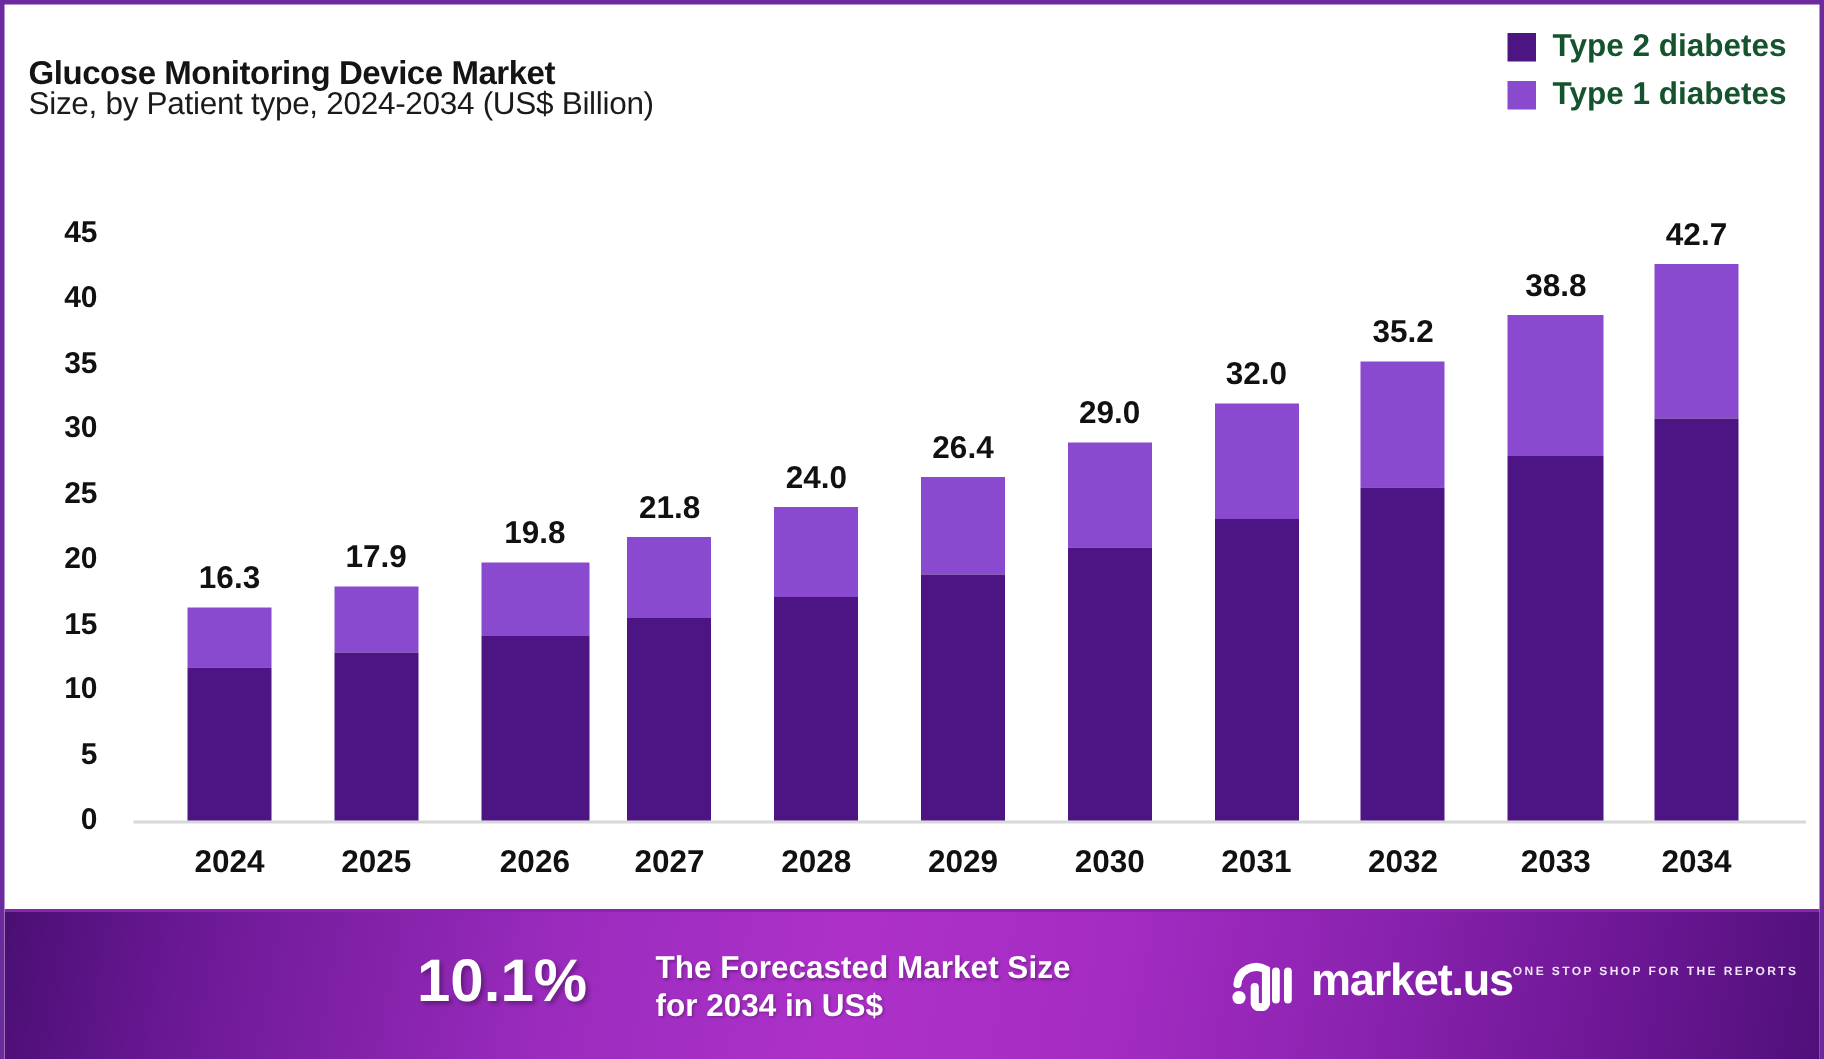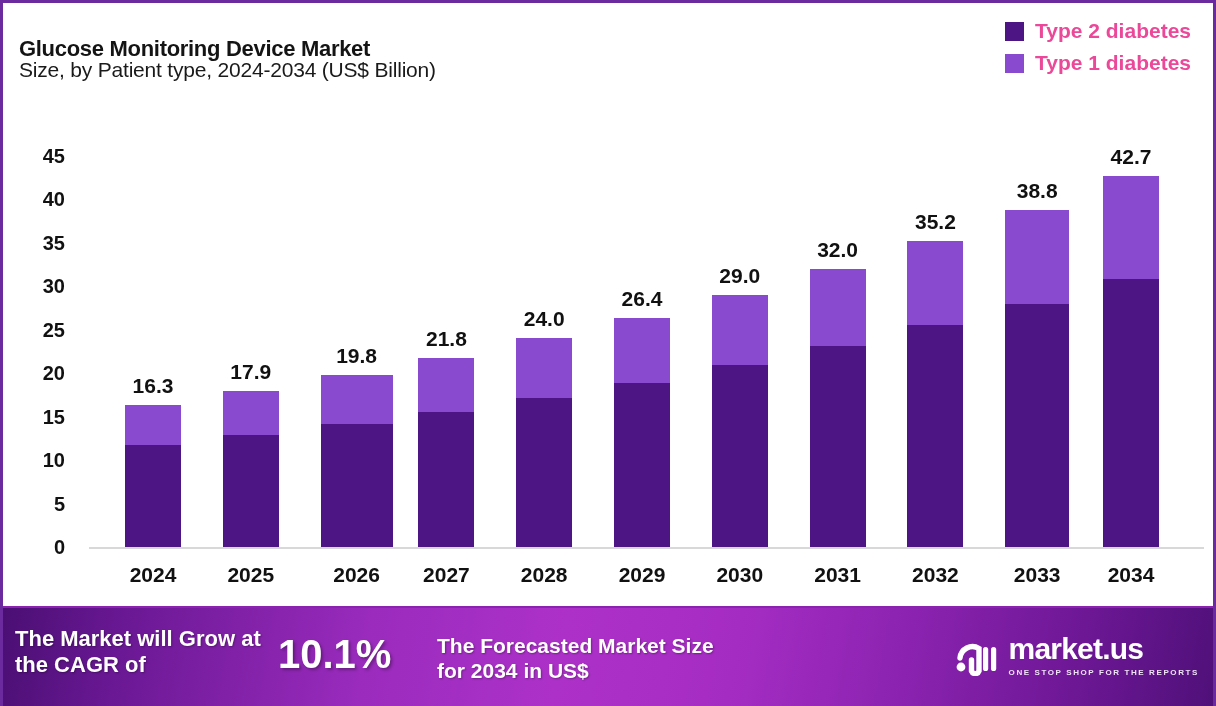--- a/index.html
+++ b/index.html
@@ -31,21 +31,21 @@
     letter-spacing:-0.2px; white-space:nowrap;
   }
 
   
   #legend {
     position:absolute; right:22px; top:16px;
     display:flex; flex-direction:column; gap:8px; align-items:flex-start;
   }
   .legend-row { display:flex; align-items:center; gap:11px; }
   .legend-swatch { width:19px; height:19px; flex:0 0 auto; }
-  .legend-label { font-size:21px; font-weight:bold; color:#ec4899; white-space:nowrap; }
+  .legend-label { font-size:21px; font-weight:bold; color:#14532d; white-space:nowrap; }
 
   
   #plot { position:absolute; left:0; top:100px; width:1216px; height:506px; }
 
   .ytick {
     position:absolute; width:56px; text-align:right;
     font-size:20px; font-weight:bold; color:#111;
     transform:translateY(-50%); left:6px;
   }
 
@@ -99,21 +99,21 @@
   }
   #banner-forecast-value {
     position:absolute; left:766px; top:24px;
     font-size:40px; font-weight:bold; color:#fff;
     text-shadow:2px 2px 3px rgba(0,0,0,.3); white-space:nowrap;
   }
 
   
   #logo { position:absolute; right:20px; top:26px; display:flex; align-items:center; gap:10px; }
   #logo-mark { width:44px; height:40px; flex:0 0 auto; }
-  #logo-text-wrap { display:flex; flex-direction:column; }
+  #logo-text-wrap { display:flex; flex-direction:row; }
   #logo-name {
     font-size:30px; font-weight:bold; color:#fff; line-height:1;
     letter-spacing:-0.8px;
   }
   #logo-tagline {
     font-size:8px; font-weight:bold; color:#f0e3f7;
     letter-spacing:1.6px; margin-top:4px; white-space:nowrap;
   }
 </style>
 </head>
@@ -215,21 +215,20 @@
         <div class="bar-group" style="left: 1100px; width: 56px;">
           <div class="bar-value" style="bottom: 378.063px;">42.7</div>
           <div class="seg seg-top" style="height: 103.411px; background: rgb(138, 74, 208);"></div>
           <div class="seg seg-bottom" style="height: 267.652px; background: rgb(76, 21, 131);"></div>
           <div class="bar-xlabel">2034</div>
         </div>
       </div>
   </div>
 
   <div id="banner">
-    <div id="banner-cagr-text">The Market will Grow at the CAGR of</div>
     <div id="banner-cagr-value">10.1%</div>
     <div id="banner-forecast-text">The Forecasted Market Size for 2034 in US$</div>
 
     <div id="logo">
       <span id="logo-mark">
         <svg viewBox="0 0 44 40" width="44" height="40" aria-hidden="true">
           <circle cx="6" cy="31" r="4.4" fill="#ffffff"></circle>
           <path d="M5 22 A12.5 12.5 0 0 1 24 12.5 L24 35 A4 4 0 0 1 16.5 35 L16.5 24" fill="none" stroke="#ffffff" stroke-width="5.4" stroke-linecap="round"></path>
           <rect x="28" y="11" width="5.2" height="24" rx="2.6" fill="#ffffff"></rect>
           <rect x="36" y="11" width="5.2" height="24" rx="2.6" fill="#ffffff"></rect>

